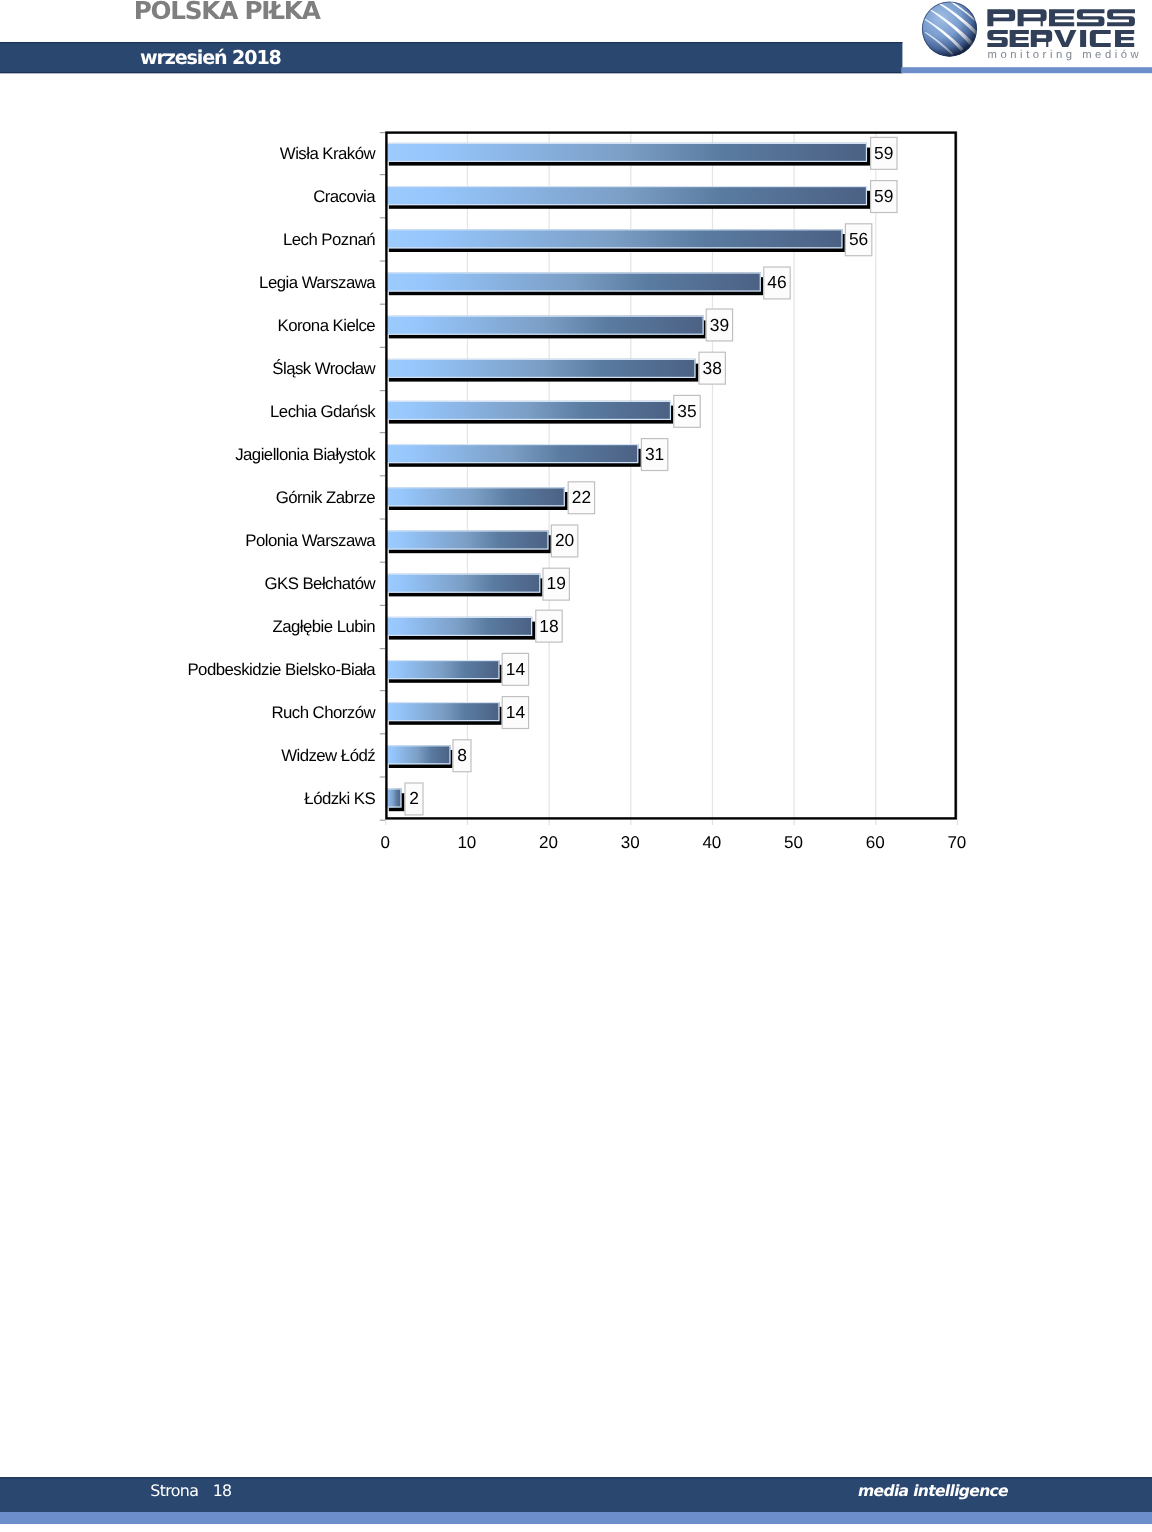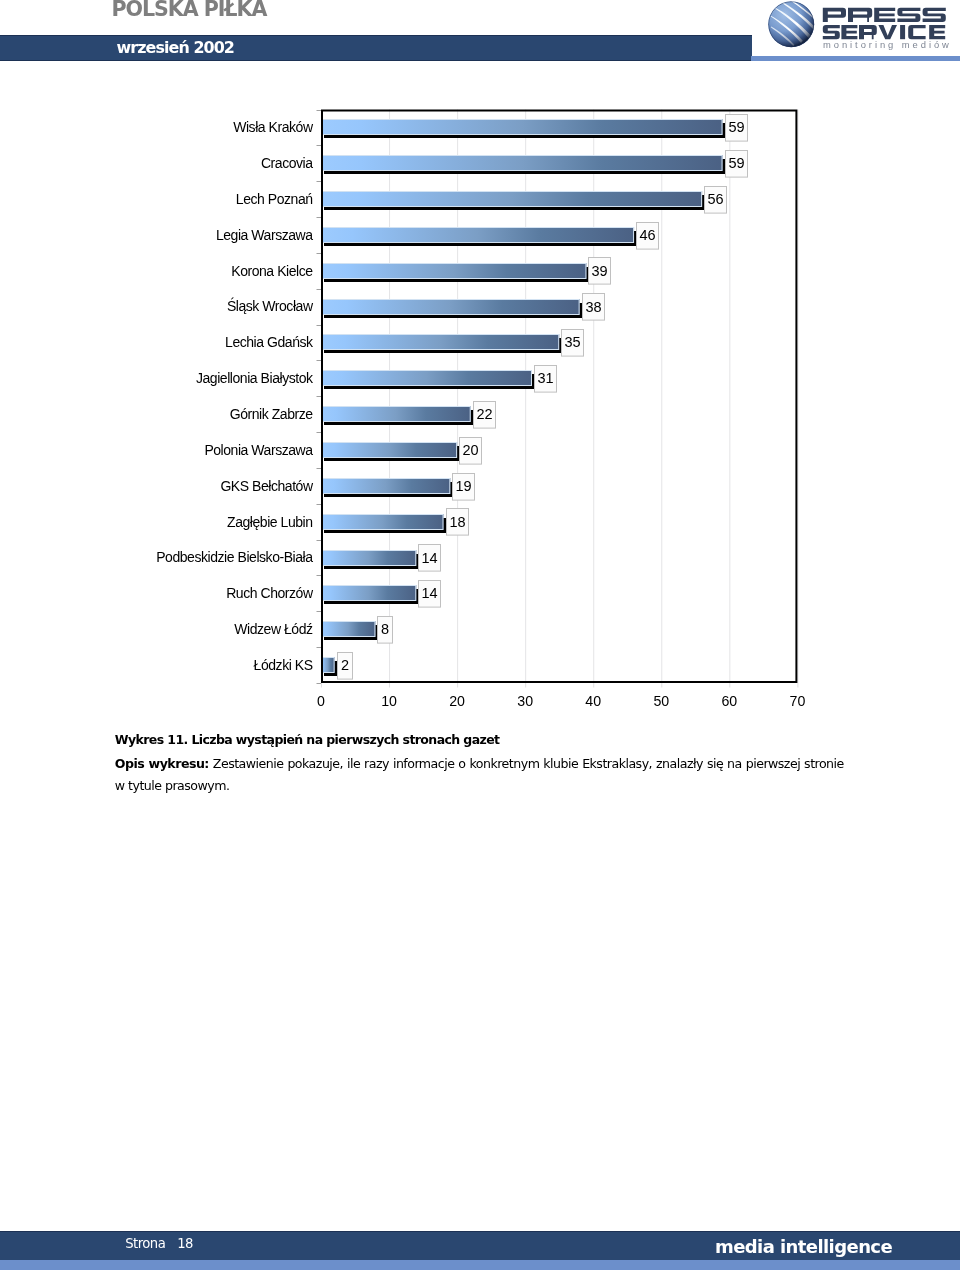--- a/index.html
+++ b/index.html
@@ -29,30 +29,30 @@
   .cap .l2 b{font-weight:bold;}
 
   
   .ftr-bar{position:absolute;left:0;top:1231px;width:960px;height:29px;background:#2a4770;
            border-top:1px solid #1c3154;box-sizing:border-box;}
   .ftr-rule{position:absolute;left:0;top:1260px;width:960px;height:9.5px;background:#6c8fcb;}
   .ftr-page{position:absolute;left:113.3px;top:1236.4px;font-family:"DejaVu Sans",sans-serif;
             font-size:13.2px;letter-spacing:-0.55px;color:#ffffff;white-space:nowrap;margin-left:12px;}
   .ftr-page .num{margin-left:12px;}
   .ftr-slogan{position:absolute;left:715px;top:1235.5px;font-family:"DejaVu Sans",sans-serif;
-              font-weight:bold;font-size:18px;letter-spacing:-0.58px;color:#ffffff;white-space:nowrap;}
+              font-weight:bold;font-size:13px;letter-spacing:-0.58px;color:#ffffff;white-space:nowrap;font-style:italic;}
 </style>
 </head>
 <body>
 
 <div id="page">
 
   <div class="hdr-title">POLSKA PIŁKA</div>
   <div class="hdr-bar"></div>
-  <div class="hdr-period">wrzesień 2002</div>
+  <div class="hdr-period">wrzesień 2018</div>
   <div class="hdr-rule"></div>
 
   <div class="logo">
     <svg width="200" height="52" viewBox="0 0 200 52">
       <defs>
         <radialGradient id="sphg" cx="35%" cy="30%" r="80%">
           <stop offset="0%" stop-color="#9fbde4"></stop>
           <stop offset="40%" stop-color="#7d9fd0"></stop>
           <stop offset="72%" stop-color="#5c7fb8"></stop>
           <stop offset="92%" stop-color="#3a5286"></stop>
@@ -333,23 +333,19 @@
           <text x="457.1142857142857" y="706.4" text-anchor="middle" font-family="Liberation Sans, sans-serif" font-size="14.2" fill="#000">20</text>
           <text x="525.1714285714286" y="706.4" text-anchor="middle" font-family="Liberation Sans, sans-serif" font-size="14.2" fill="#000">30</text>
           <text x="593.2285714285714" y="706.4" text-anchor="middle" font-family="Liberation Sans, sans-serif" font-size="14.2" fill="#000">40</text>
           <text x="661.2857142857142" y="706.4" text-anchor="middle" font-family="Liberation Sans, sans-serif" font-size="14.2" fill="#000">50</text>
           <text x="729.3428571428572" y="706.4" text-anchor="middle" font-family="Liberation Sans, sans-serif" font-size="14.2" fill="#000">60</text>
           <text x="797.4" y="706.4" text-anchor="middle" font-family="Liberation Sans, sans-serif" font-size="14.2" fill="#000">70</text>
         </g>
       </svg>
   </div>
 
-  <div class="cap">
-    <div class="l1">Wykres 11. Liczba wystąpień na pierwszych stronach gazet</div>
-    <div class="l2"><b>Opis wykresu:</b> <span>Zestawienie pokazuje, ile razy informacje o konkretnym klubie Ekstraklasy, znalazły się na pierwszej stronie w tytule prasowym.</span></div>
-  </div>
 
   <div class="ftr-bar"></div>
   <div class="ftr-rule"></div>
   <div class="ftr-page"><span>Strona</span><span class="num">18</span></div>
   <div class="ftr-slogan">media intelligence</div>
 
 </div>
 
 </body></html>

